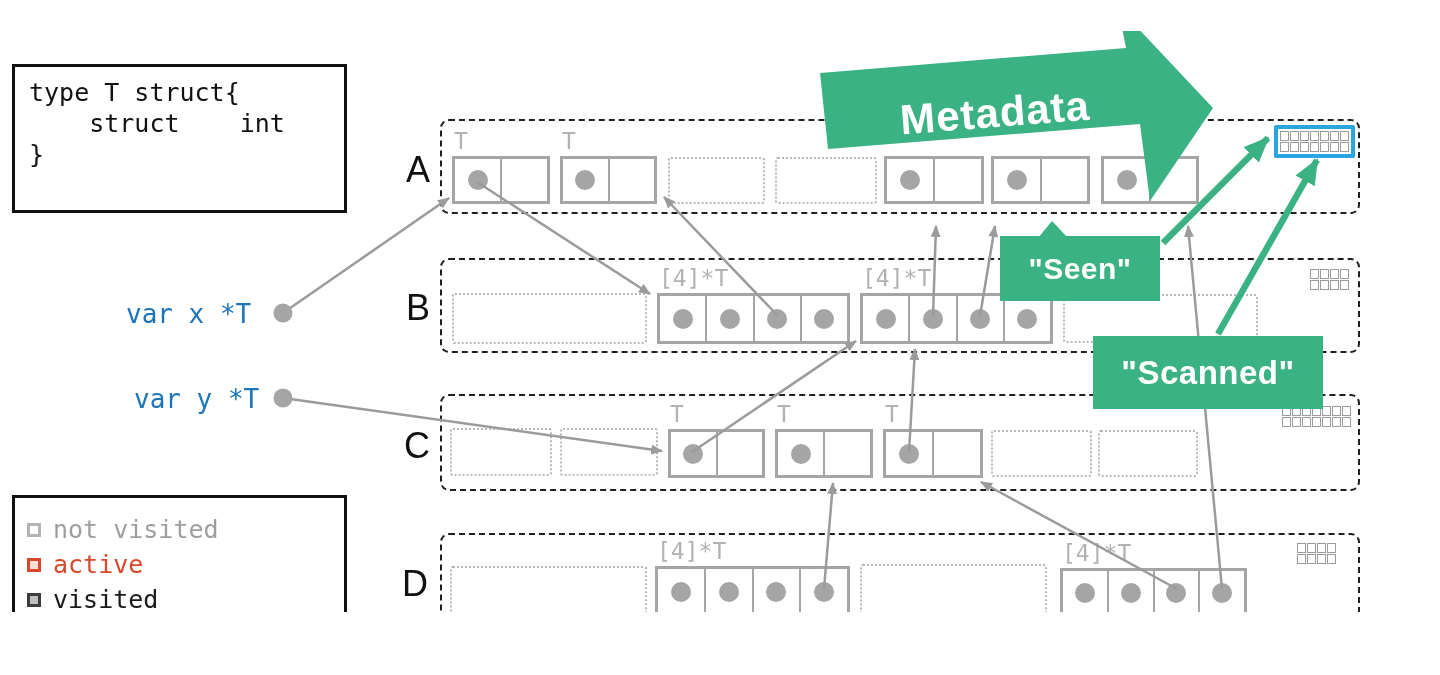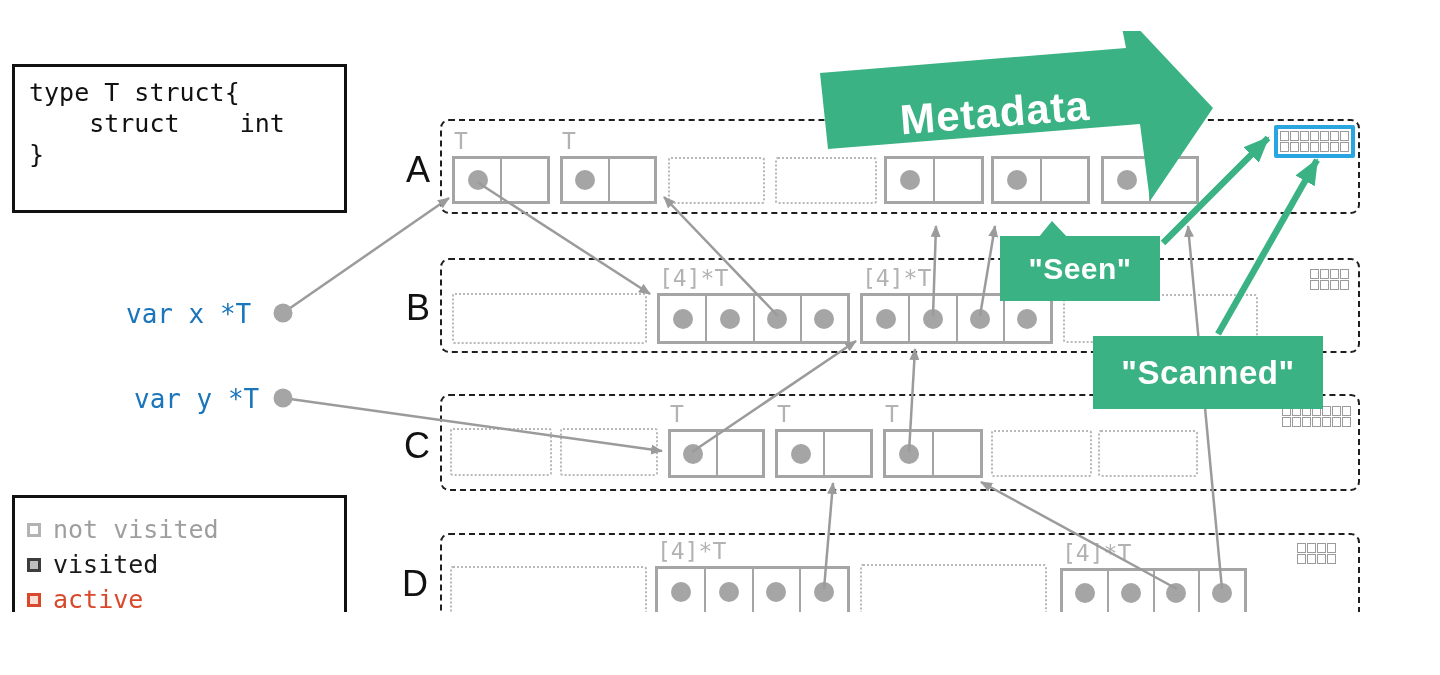--- a/index.html
+++ b/index.html
@@ -65,26 +65,26 @@
       </div>
   </div>
 
   <div id="legend-box">
     <div id="legend-items">
         <div class="lgrow">
           <div class="lgswatch" style="border-color: rgb(179, 179, 179); background: rgb(255, 255, 255);"></div>
           <div class="lgtext" style="color: rgb(158, 158, 158);">not visited</div>
         </div>
         <div class="lgrow">
+          <div class="lgswatch" style="border-color: rgb(217, 72, 42); background: rgb(249, 222, 214);"></div>
+          <div class="lgtext" style="color: rgb(217, 72, 42);">active</div>
+        </div>
+        <div class="lgrow">
           <div class="lgswatch" style="border-color: rgb(61, 61, 61); background: rgb(191, 191, 191);"></div>
           <div class="lgtext" style="color: rgb(26, 26, 26);">visited</div>
-        </div>
-        <div class="lgrow">
-          <div class="lgswatch" style="border-color: rgb(217, 72, 42); background: rgb(249, 222, 214);"></div>
-          <div class="lgtext" style="color: rgb(217, 72, 42);">active</div>
         </div>
       </div>
   </div>
 
   <svg id="gray-arrows" class="overlay">
     <defs>
       <marker id="mgray" markerUnits="userSpaceOnUse" markerWidth="14" markerHeight="12" refX="11" refY="5" orient="auto">
         <path d="M0,0 L12,5 L0,10 z" fill="#9b9b9b"></path>
       </marker>
     </defs>

